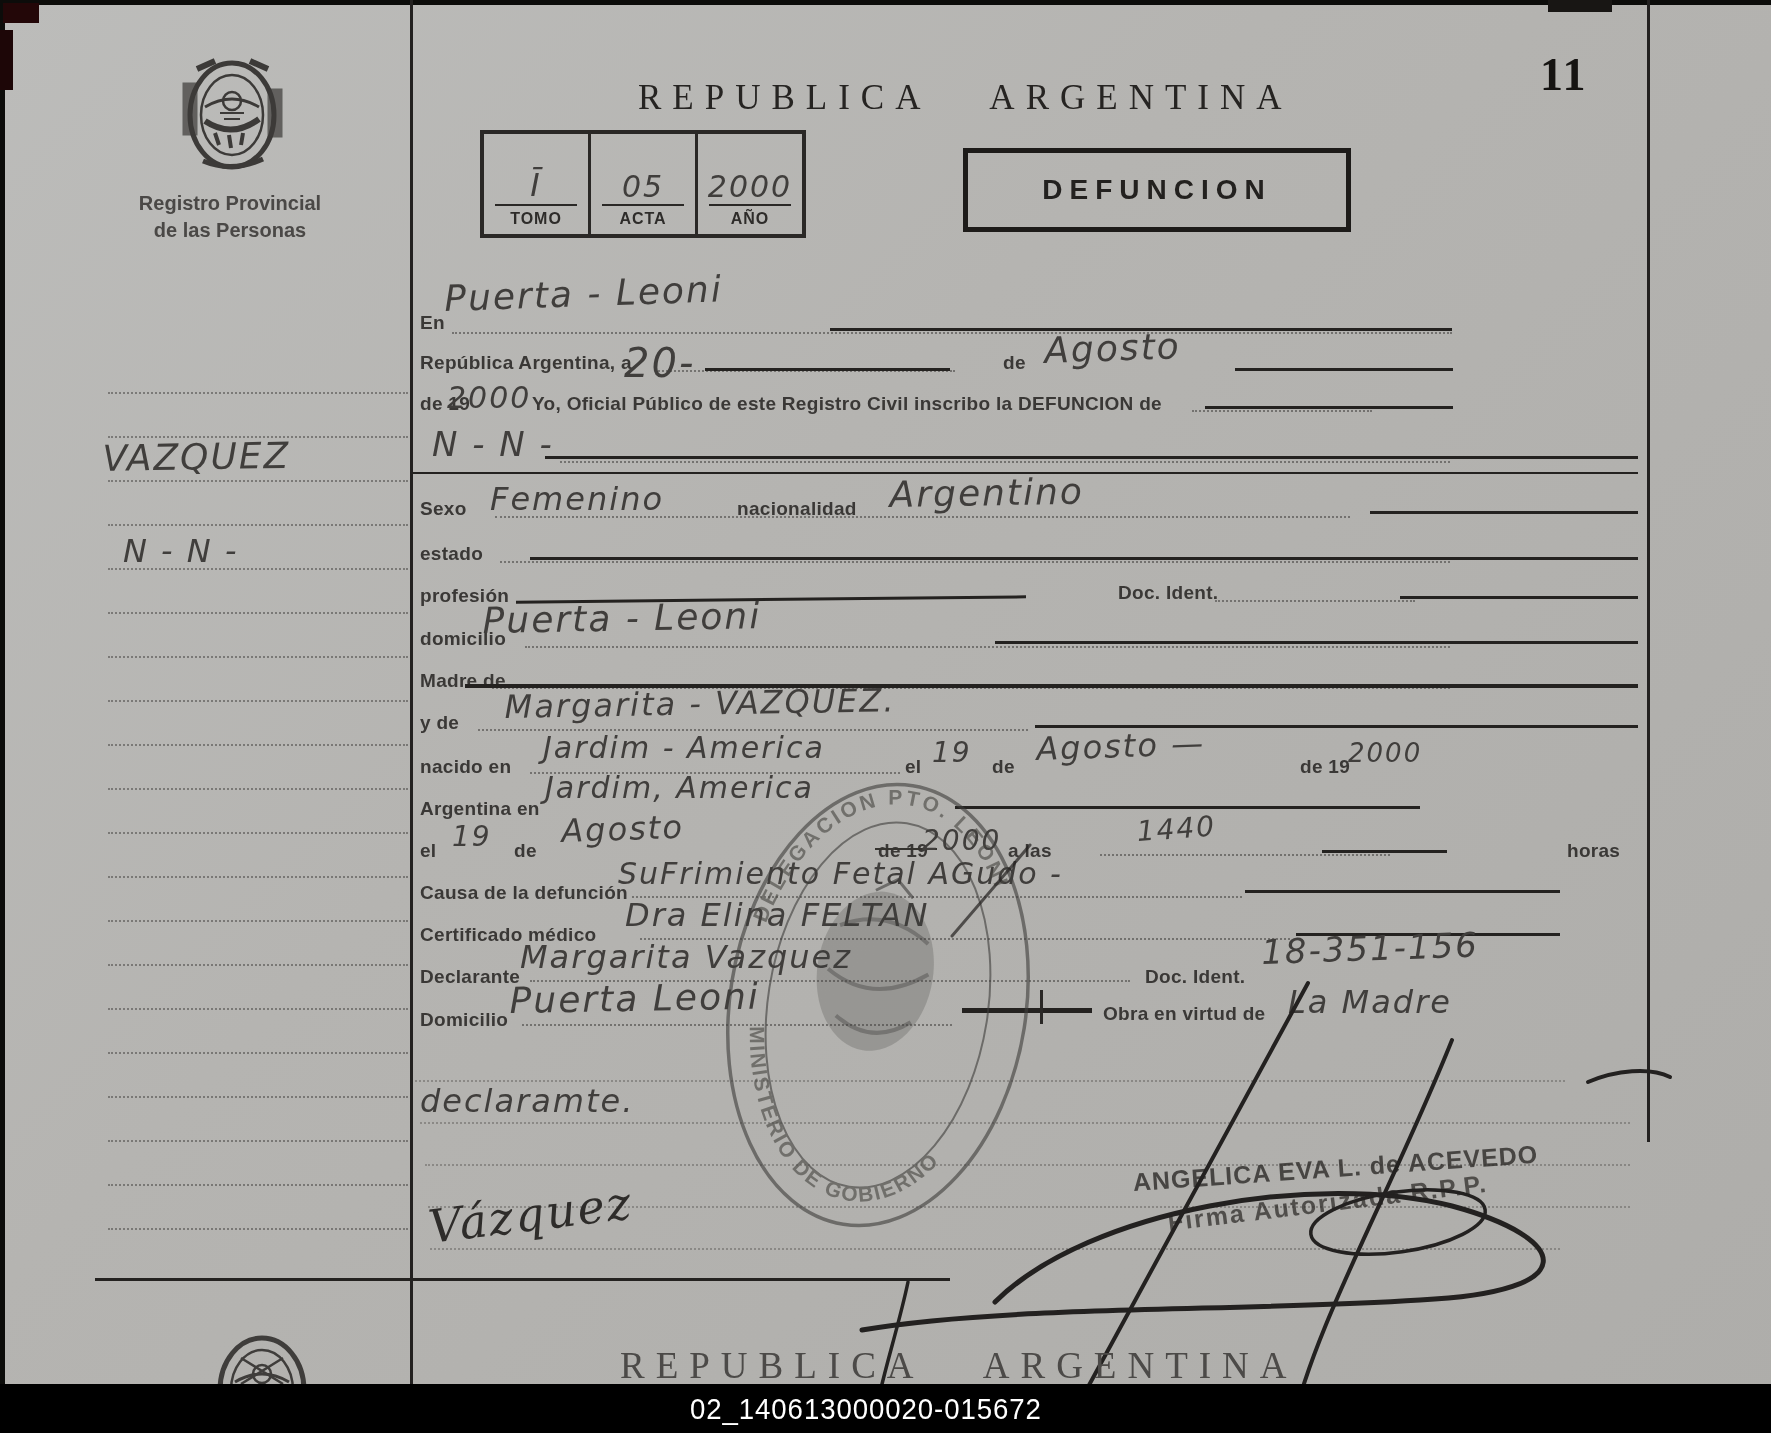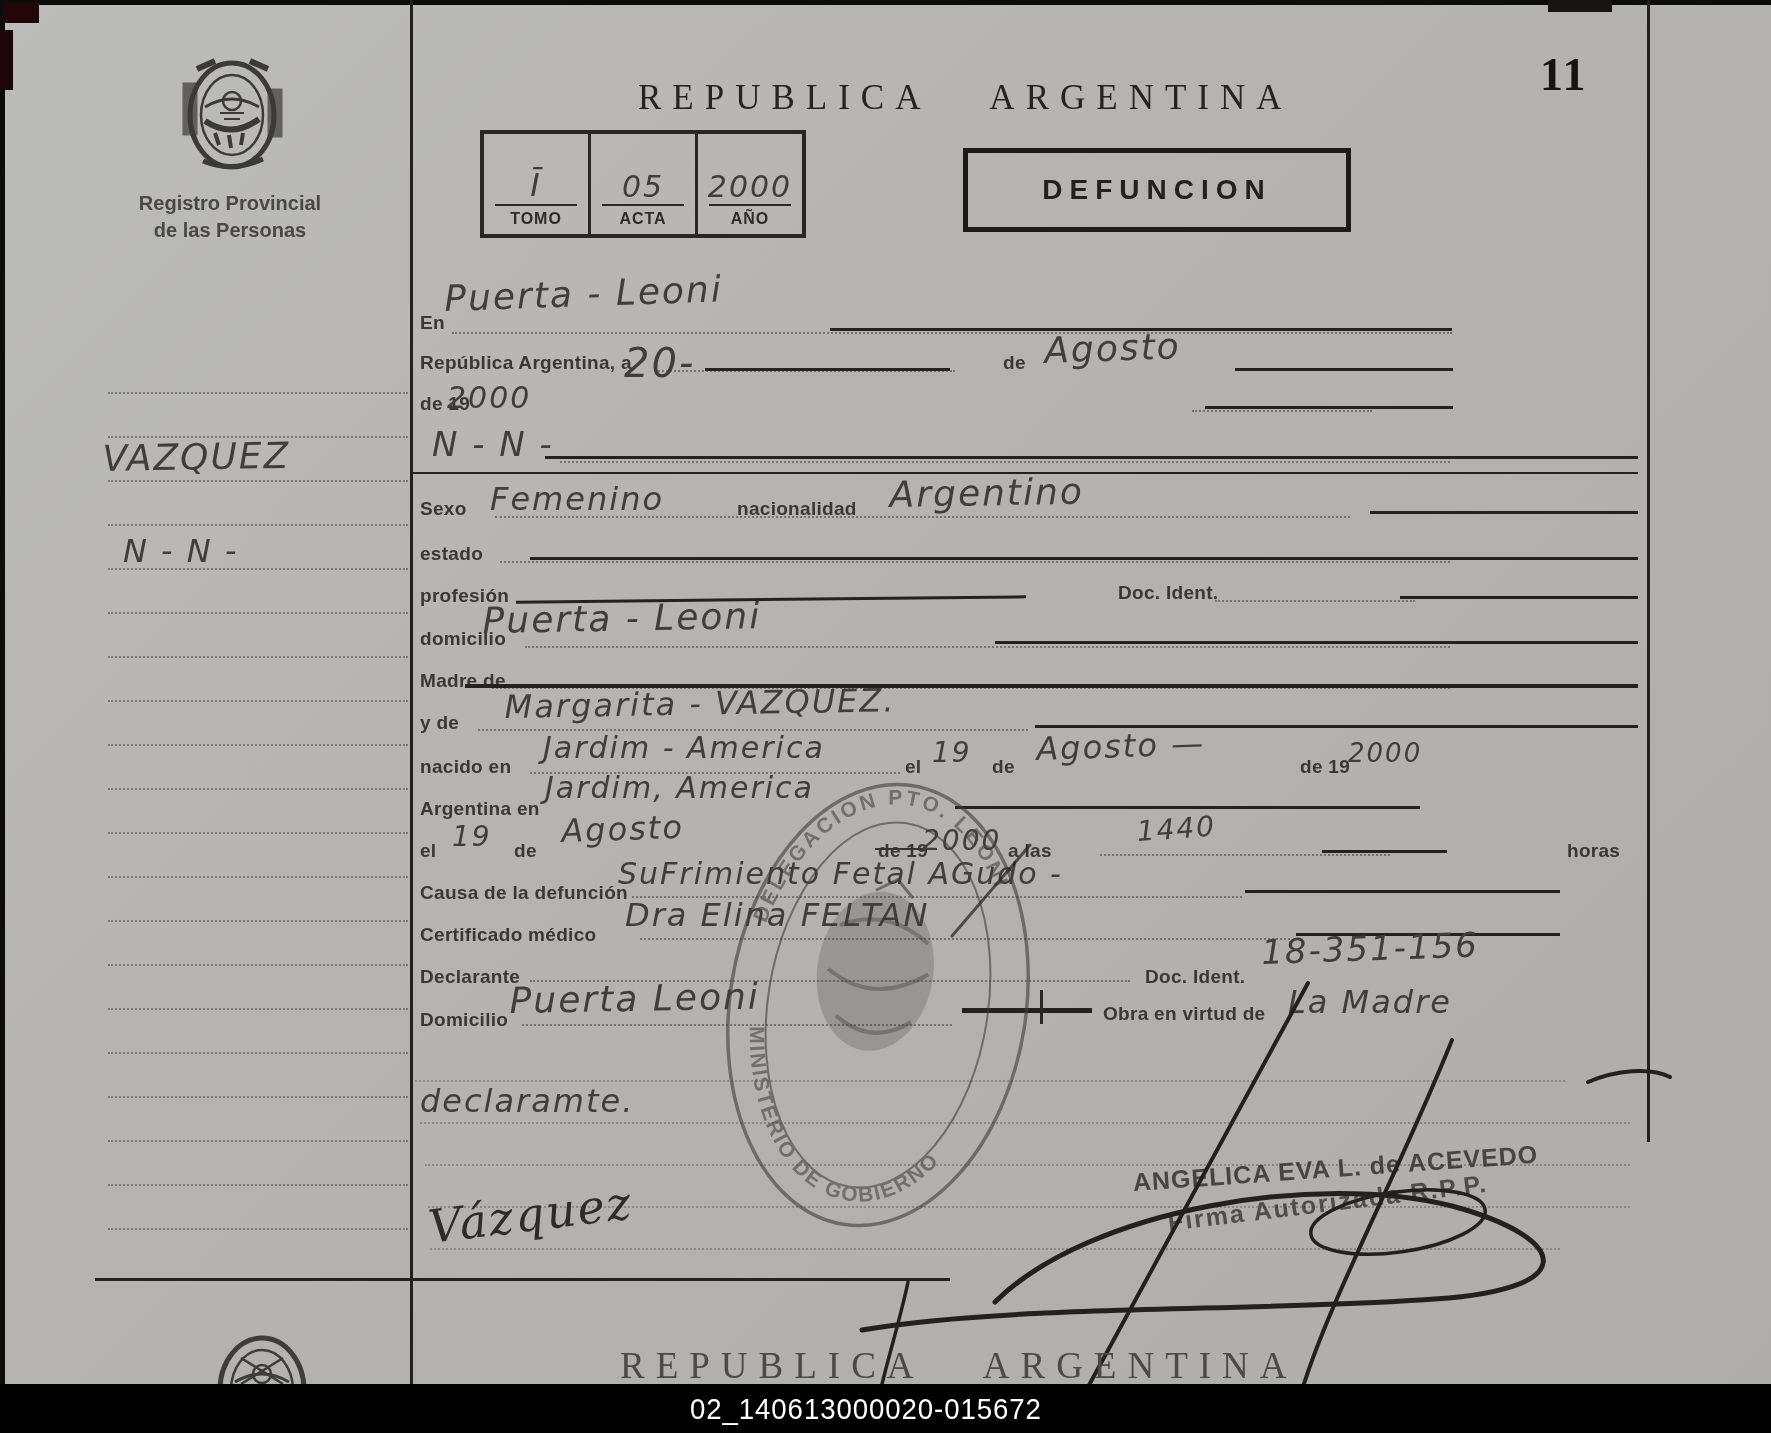--- a/index.html
+++ b/index.html
@@ -119,20 +119,21 @@
   <span class="lbl" style="left:420px;top:352px;">República Argentina, a</span>
   <span class="hw" style="left:624px;top:340px;font-size:40px;text-align:center;">20-</span>
   <div class="dl" style="left:655px;top:370px;width:300px;"></div>
   <div class="sl" style="left:705px;top:368px;width:245px;"></div>
   <span class="lbl" style="left:1003px;top:352px;">de</span>
   <span class="hw" style="left:1045px;top:330px;font-size:36px;transform:rotate(-2deg);">Agosto</span>
   <div class="sl" style="left:1235px;top:368px;width:218px;"></div>
 
   <span class="lbl" style="left:420px;top:393px;">de 19</span>
   <span class="hw" style="left:447px;top:380px;font-size:30px;">2000</span>
+  <span class="lbl" style="left:532px;top:393px;">Yo, Oficial Público de este Registro Civil inscribo la DEFUNCION de</span>
   <div class="dl" style="left:1192px;top:410px;width:180px;"></div>
   <div class="sl" style="left:1205px;top:406px;width:248px;"></div>
 
   <span class="hw" style="left:432px;top:424px;font-size:34px;">N - N -</span>
   <div class="dl" style="left:560px;top:461px;width:890px;"></div>
   <div class="sl" style="left:545px;top:456px;width:1093px;"></div>
   <div class="sl" style="left:412px;top:472px;width:1226px;border-bottom-width:2px;"></div>
 
   <span class="lbl" style="left:420px;top:498px;">Sexo</span>
   <span class="hw" style="left:490px;top:480px;font-size:32px;">Femenino</span>
@@ -196,20 +197,21 @@
   <span class="hw" style="left:618px;top:856px;font-size:30px;">SuFrimiento Fetal AGudo -</span>
   <div class="dl" style="left:632px;top:896px;width:610px;"></div>
   <div class="sl" style="left:1245px;top:890px;width:315px;"></div>
 
   <span class="lbl" style="left:420px;top:924px;">Certificado médico</span>
   <span class="hw" style="left:625px;top:896px;font-size:32px;">Dra Elina FELTAN</span>
   <div class="dl" style="left:640px;top:938px;width:650px;"></div>
   <div class="sl" style="left:1296px;top:933px;width:264px;"></div>
 
   <span class="lbl" style="left:420px;top:966px;">Declarante</span>
+  <span class="hw" style="left:520px;top:938px;font-size:32px;">Margarita Vazquez</span>
   <span class="lbl" style="left:1145px;top:966px;">Doc. Ident.</span>
   <span class="hw" style="left:1262px;top:932px;font-size:34px;transform:rotate(-2deg);">18-351-156</span>
   <div class="dl" style="left:530px;top:980px;width:600px;"></div>
 
   <span class="lbl" style="left:420px;top:1009px;">Domicilio</span>
   <span class="hw" style="left:510px;top:980px;font-size:36px;transform:rotate(-1deg);">Puerta Leoni</span>
   <div class="sl" style="left:962px;top:1008px;width:130px;border-bottom-width:5px;"></div>
   <div class="abs" style="left:1040px;top:990px;width:3px;height:34px;background:#2a2826;"></div>
   <span class="lbl" style="left:1103px;top:1003px;">Obra en virtud de</span>
   <span class="hw" style="left:1288px;top:983px;font-size:32px;">La Madre</span>

